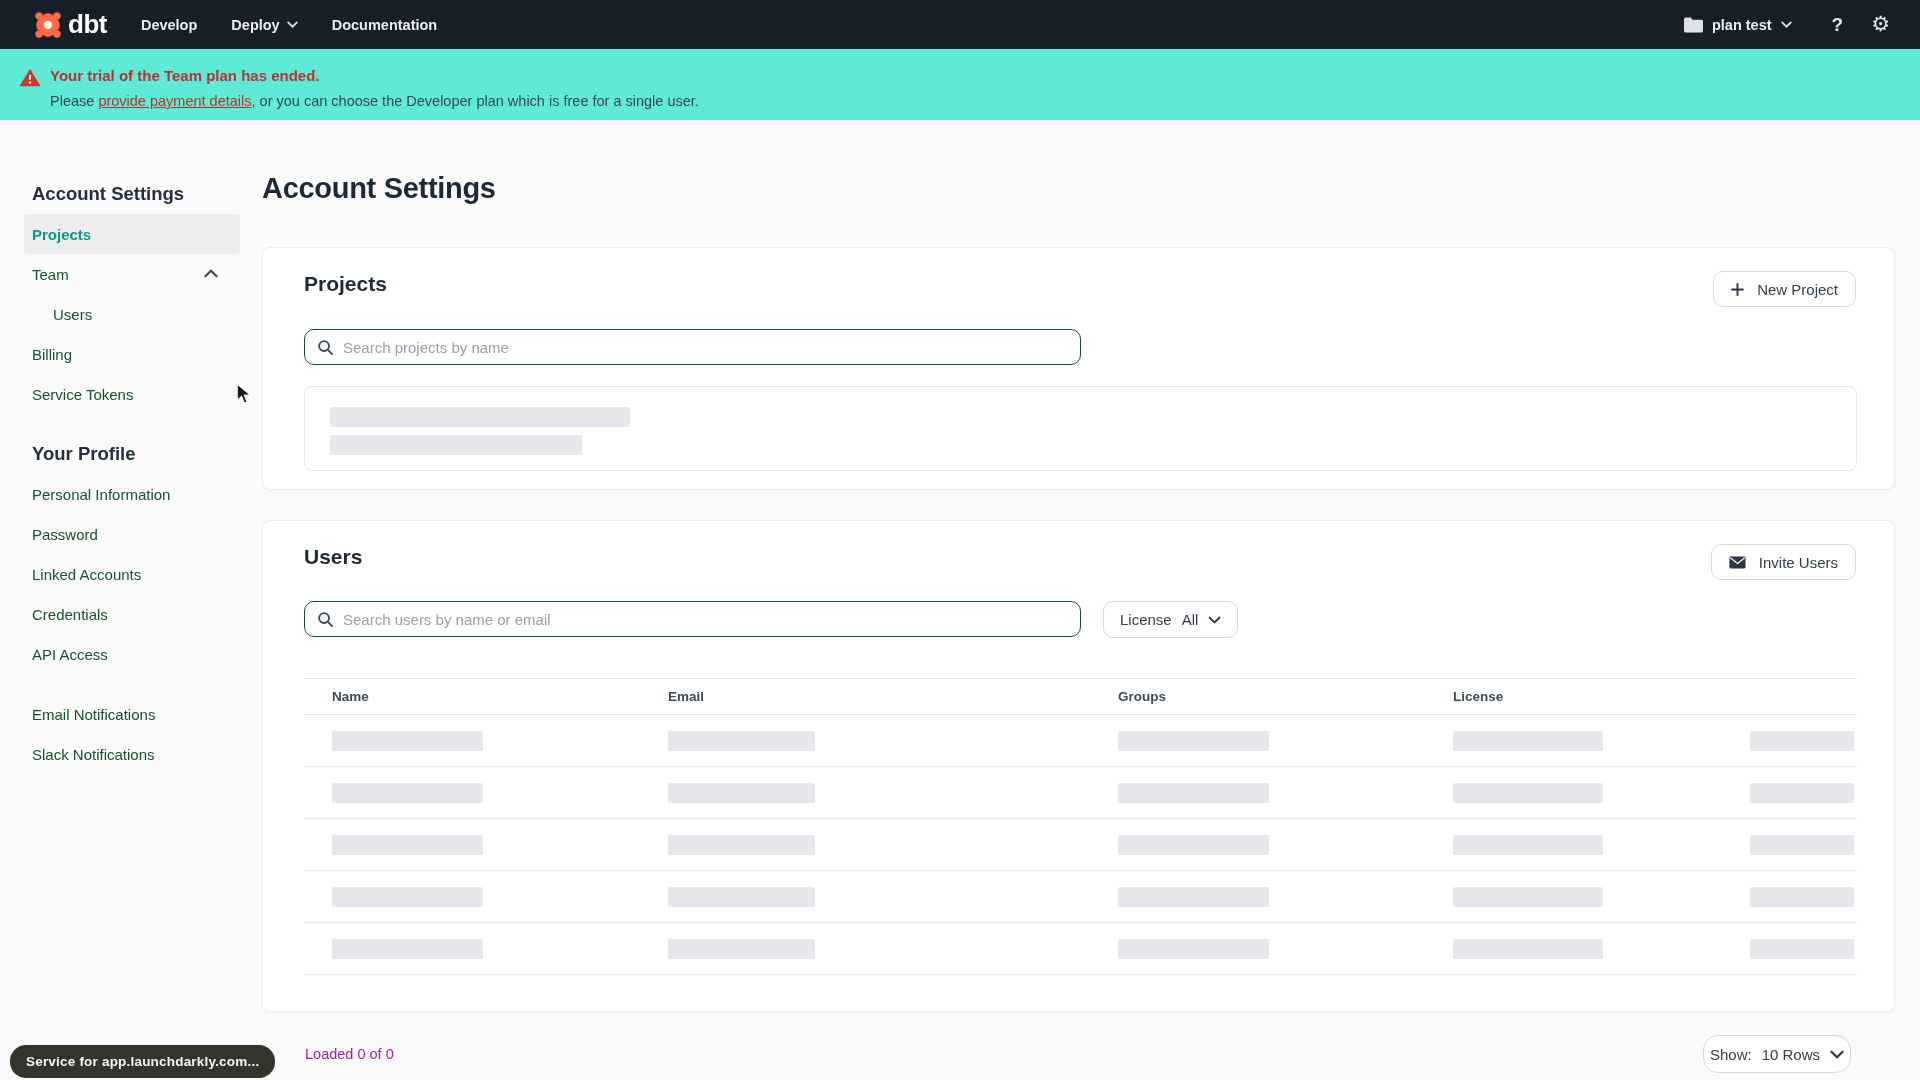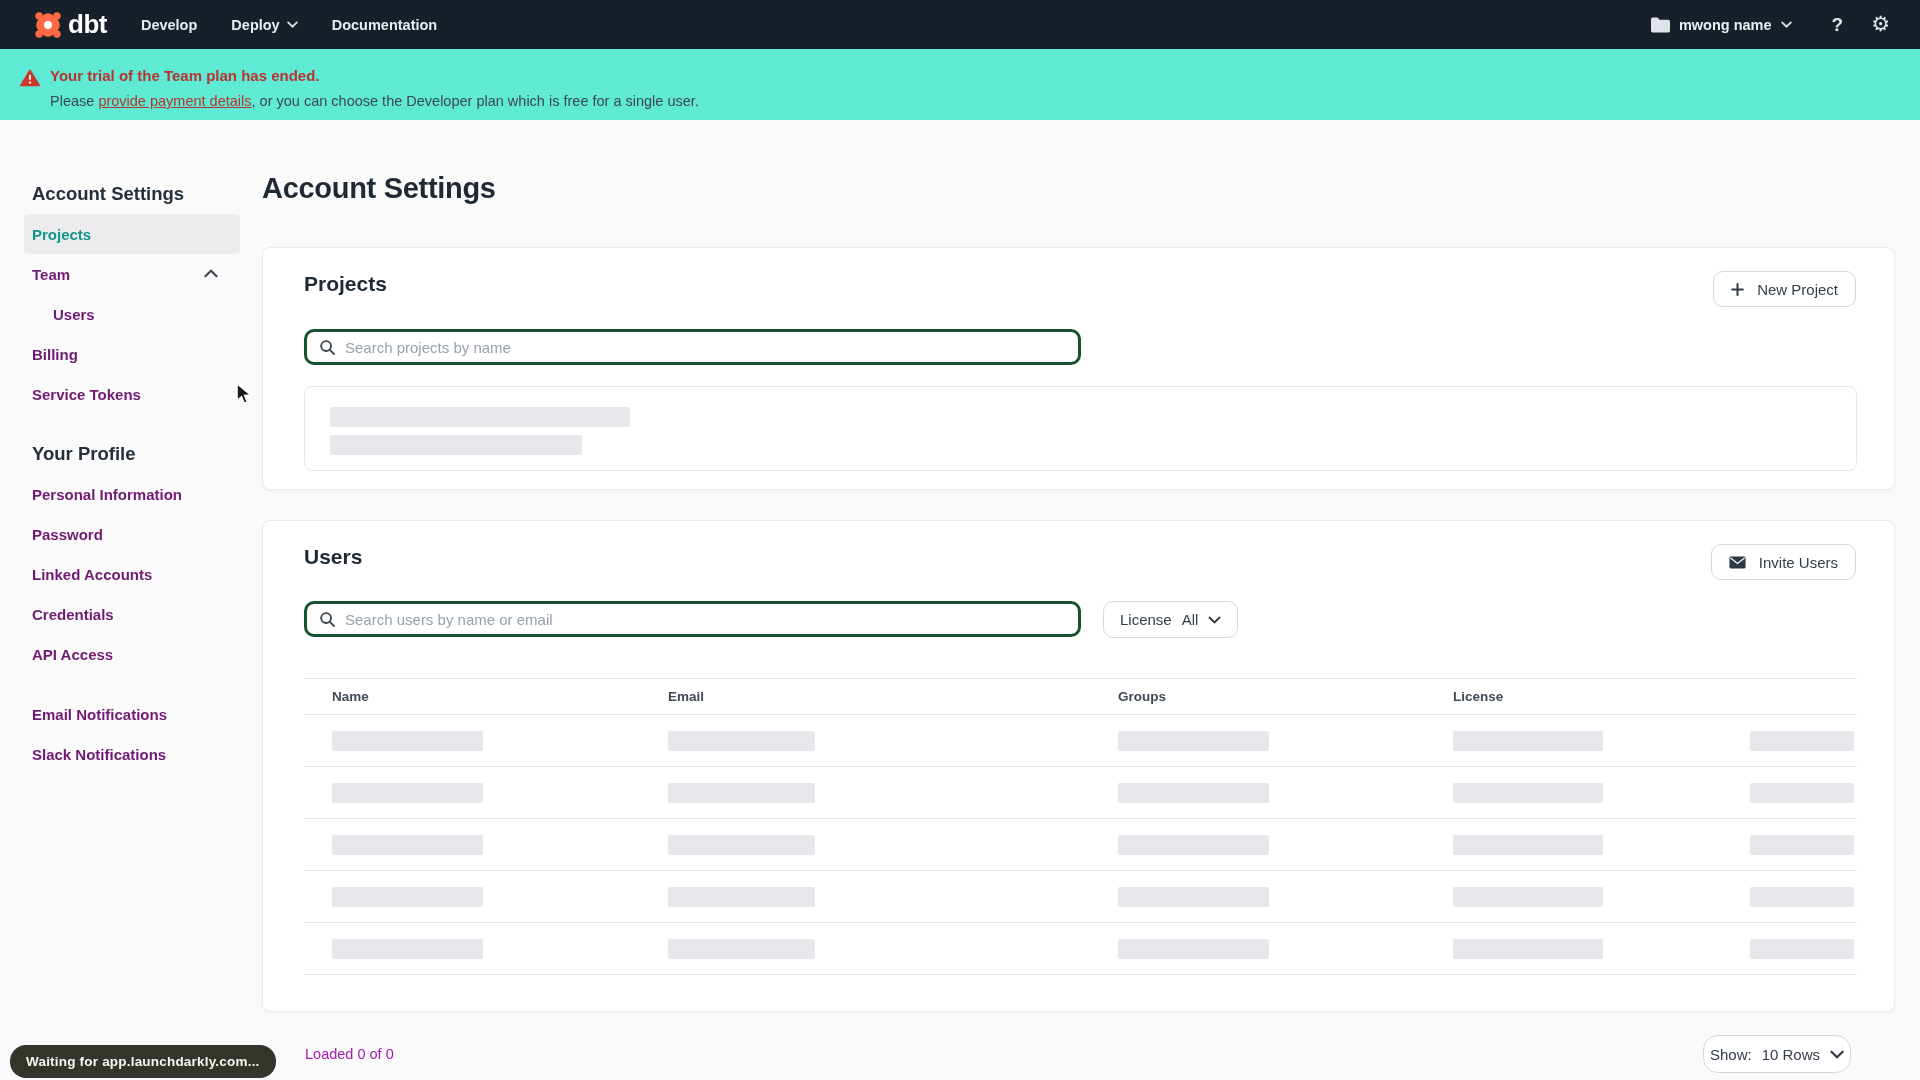--- a/index.html
+++ b/index.html
@@ -37,21 +37,21 @@
   .banner-body { color:#3d4753; font-size:14.5px; margin-top:8px; }
   .banner-link { color:#b8342e; text-decoration:underline; cursor:pointer; }
   
   .sidebar { position:absolute; left:24px; top:174px; width:216px; }
   .side-heading {
     height:40px; display:flex; align-items:center; padding-left:8px;
     font-size:18.5px; font-weight:bold; color:#26303d;
   }
   .side-item {
     position:relative; height:40px; display:flex; align-items:center; padding-left:8px;
-    font-size:15px; color:#701a75; cursor:pointer; border-radius:4px;font-weight:bold;
+    font-size:15px; color:#14532d; cursor:pointer; border-radius:4px;
   }
   .side-item.active { background:#ececee; color:#12968a; font-weight:bold; }
   .side-item.indent { padding-left:29px; }
   .side-item .chev { position:absolute; right:22px; top:15px; }
   .side-gap { height:20px; }
   
   .main-title { position:absolute; left:262px; top:172px; font-size:29px; font-weight:bold; color:#1f2935; letter-spacing:-0.3px; }
   .card {
     position:absolute; left:262px; width:1633px; background:#ffffff;
     border:1px solid #e9ebed; border-radius:8px;
@@ -61,21 +61,21 @@
   #users-card   { top:520px; height:492px; }
   .card-heading { position:absolute; left:41px; top:24px; font-size:21px; font-weight:bold; color:#1f2935; }
   .card-btn {
     position:absolute; right:38px; top:23px; height:36px;
     display:flex; align-items:center; gap:13px; padding:0 17px;
     background:#ffffff; border:1px solid #d4d8db; border-radius:10px;
     font-size:15px; color:#333d4a; cursor:pointer; white-space:nowrap;
   }
   .search-box {
     position:absolute; left:41px; width:777px; height:36px;
-    background:#ffffff; border:3px solid #14532d; border-radius:10px;
+    background:#ffffff; border:1px solid #14532d; border-radius:10px;
     display:flex; align-items:center; padding:0 12px; gap:9px;
   }
   .search-box input {
     border:none; outline:none; flex:1; font-size:15px; color:#333d4a; background:transparent;
     font-family:"Liberation Sans",sans-serif;
   }
   .search-box input::placeholder { color:#98a0aa; }
   #projects-search { top:81px; }
   #users-search { top:80px; }
   .filter-btn {
@@ -165,21 +165,21 @@
   <div class="nav-item">
     <span>Documentation</span>
   </div>
   <div class="nav-spacer"></div>
   <div class="nav-acct">
     <span style="display:flex;">
       <svg width="19" height="16" viewBox="0 0 20 16">
           <path fill="#dfe3e7" d="M0 2c0-1.1.9-2 2-2h5l2 2.5h9c1.1 0 2 .9 2 2V14c0 1.1-.9 2-2 2H2c-1.1 0-2-.9-2-2V2z"></path>
         </svg>
     </span>
-    <span>mwong name</span>
+    <span>plan test</span>
     <span style="display:flex;">
       <svg width="11" height="7" viewBox="0 0 12 8">
           <path d="M1 1.5l5 5 5-5" stroke="#dfe3e7" stroke-width="2" fill="none" stroke-linecap="round"></path>
         </svg>
     </span>
   </div>
   <div class="nav-help">?</div>
   <div class="nav-gear">⚙</div>
 </div>
 
@@ -380,19 +380,19 @@
 <div class="show-btn">
   <span class="lbl">Show:</span>
   <span>10 Rows</span>
   <span style="display:flex;">
     <svg width="14" height="9" viewBox="0 0 12 8">
         <path d="M1 1.5l5 5 5-5" stroke="#2f3844" stroke-width="1.9" fill="none" stroke-linecap="round"></path>
       </svg>
   </span>
 </div>
 
-<div class="tooltip-pill">Waiting for app.launchdarkly.com...</div>
+<div class="tooltip-pill">Service for app.launchdarkly.com...</div>
 
 <div class="cursor">
   <svg width="17" height="23" viewBox="0 0 16 22">
       <path d="M1 1v15.5l4.2-3.7 2.6 6.4 2.7-1.1-2.6-6.3 5.6-.5z" fill="#1a1a1a" stroke="#ffffff" stroke-width="1.1"></path>
     </svg>
 </div>
 
 </body></html>

